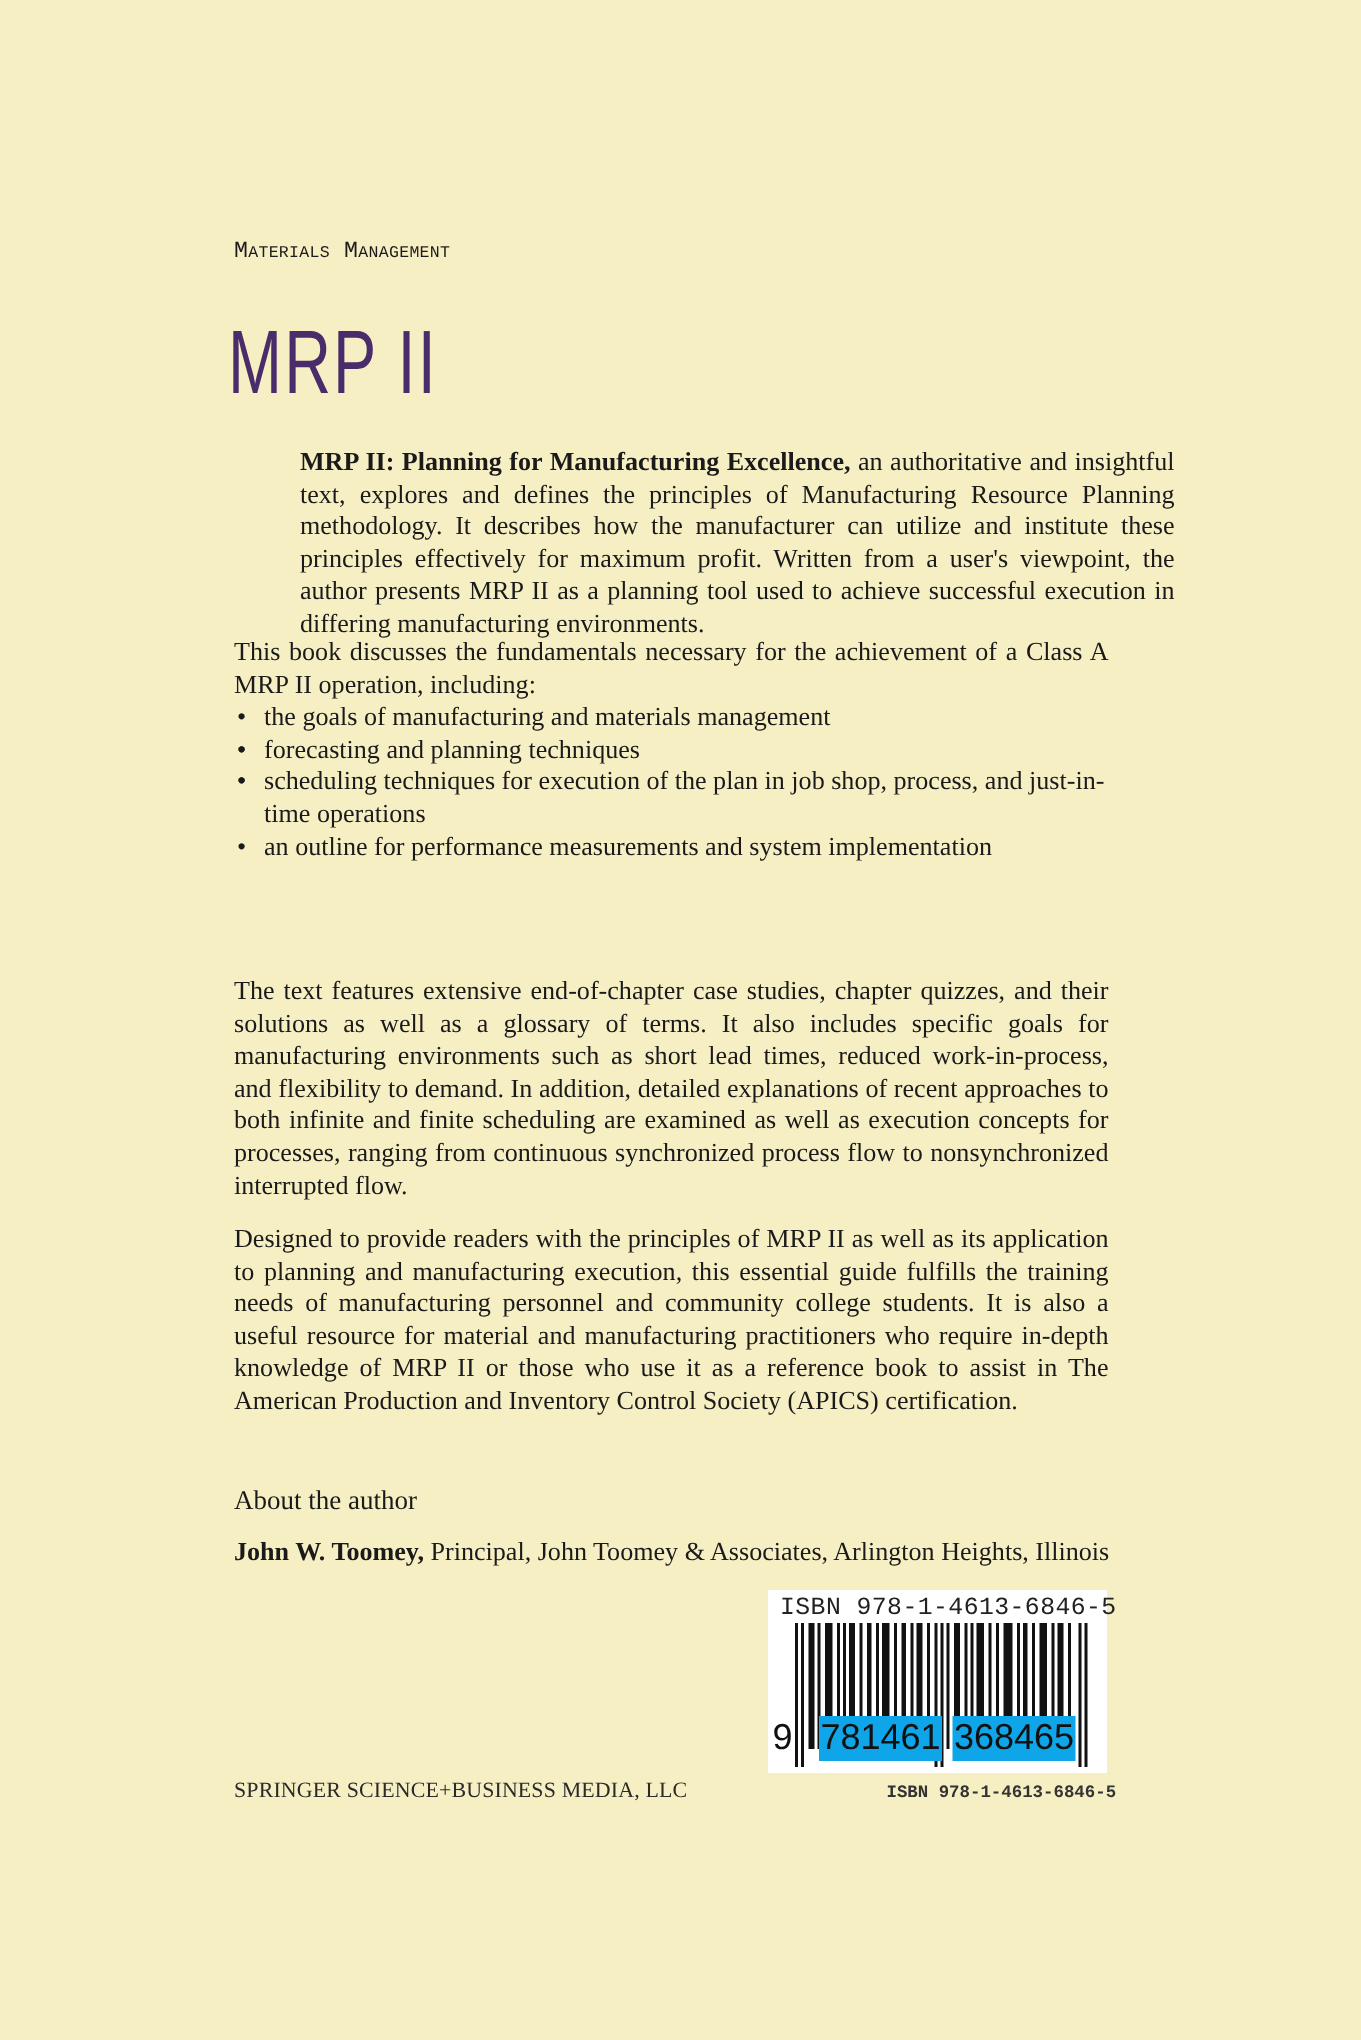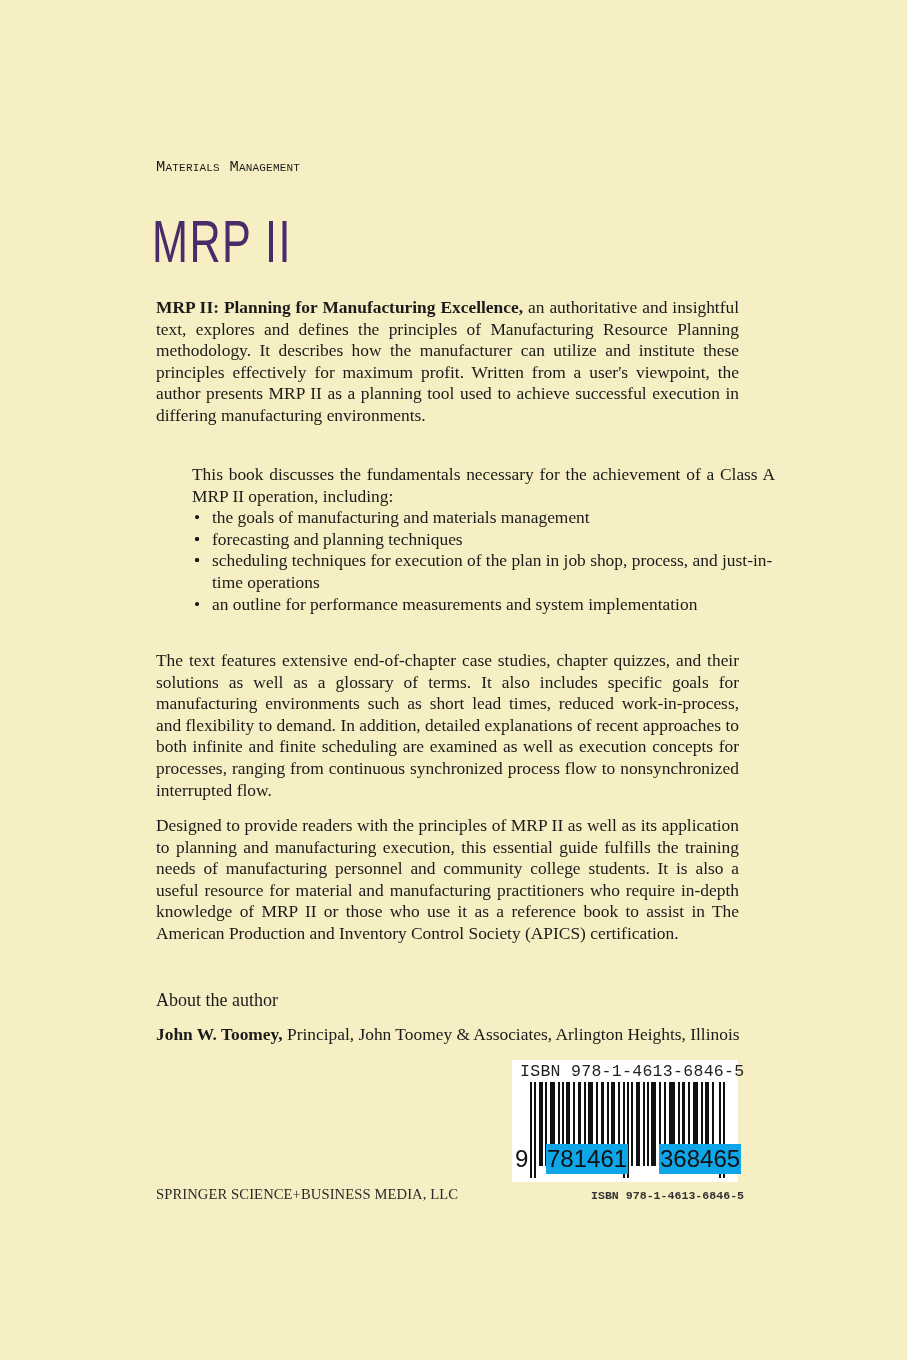--- a/index.html
+++ b/index.html
@@ -38,22 +38,22 @@
       letter-spacing: 2px;
     }
     .body-text {
       position: absolute;
       left: 156px;
       width: 583px;
       font-size: 17.4px;
       line-height: 21.6px;
       text-align: justify;
     }
-    .p1 { top: 297px; }
-    .p2 { top: 464px; margin-left: 36px; }
+    .p1 { top: 297px; margin-left: 44px; }
+    .p2 { top: 424px; }
     .p3 { top: 650px; }
     .p4 { top: 815px; }
     .body-text b { font-weight: bold; }
     ul.features {
       list-style: none;
       margin: 0;
       padding: 0;
     }
     ul.features li {
       position: relative;
@@ -108,21 +108,21 @@
       top: 84px;
       font-family: "Liberation Sans", "DejaVu Sans", sans-serif;
       font-size: 24px;
       line-height: 30px;
       color: #111;
       background: #0ea5e9;
       padding: 0 1px;
     }
     .digit-first { left: 2px; background: transparent; }
     .digit-left { left: 34px; }
-    .digit-right { left: 123px; margin-left: 24px; }
+    .digit-right { left: 123px; }
     .publisher {
       position: absolute;
       left: 156px;
       top: 1186px;
       font-size: 14.6px;
       color: #2a2a2a;
       letter-spacing: 0.1px;
     }
     .isbn-bottom {
       position: absolute;

